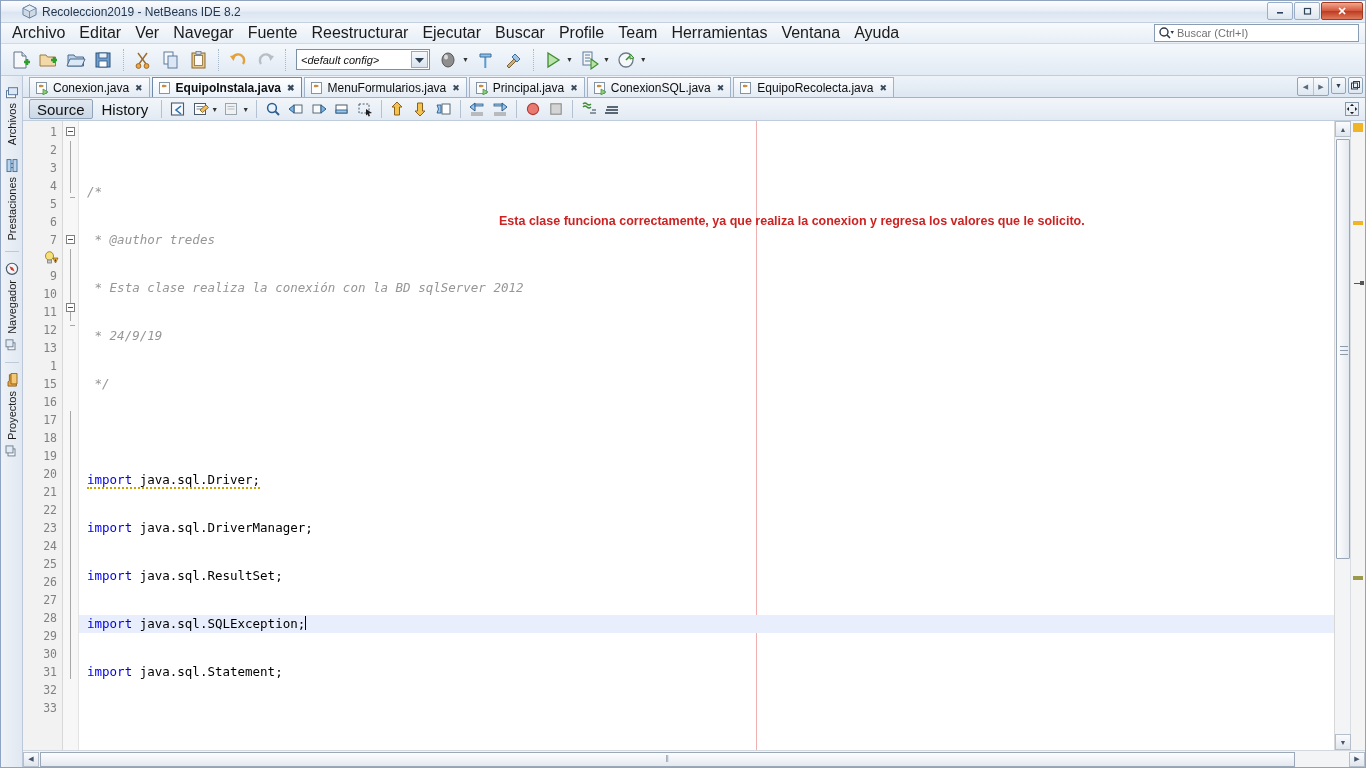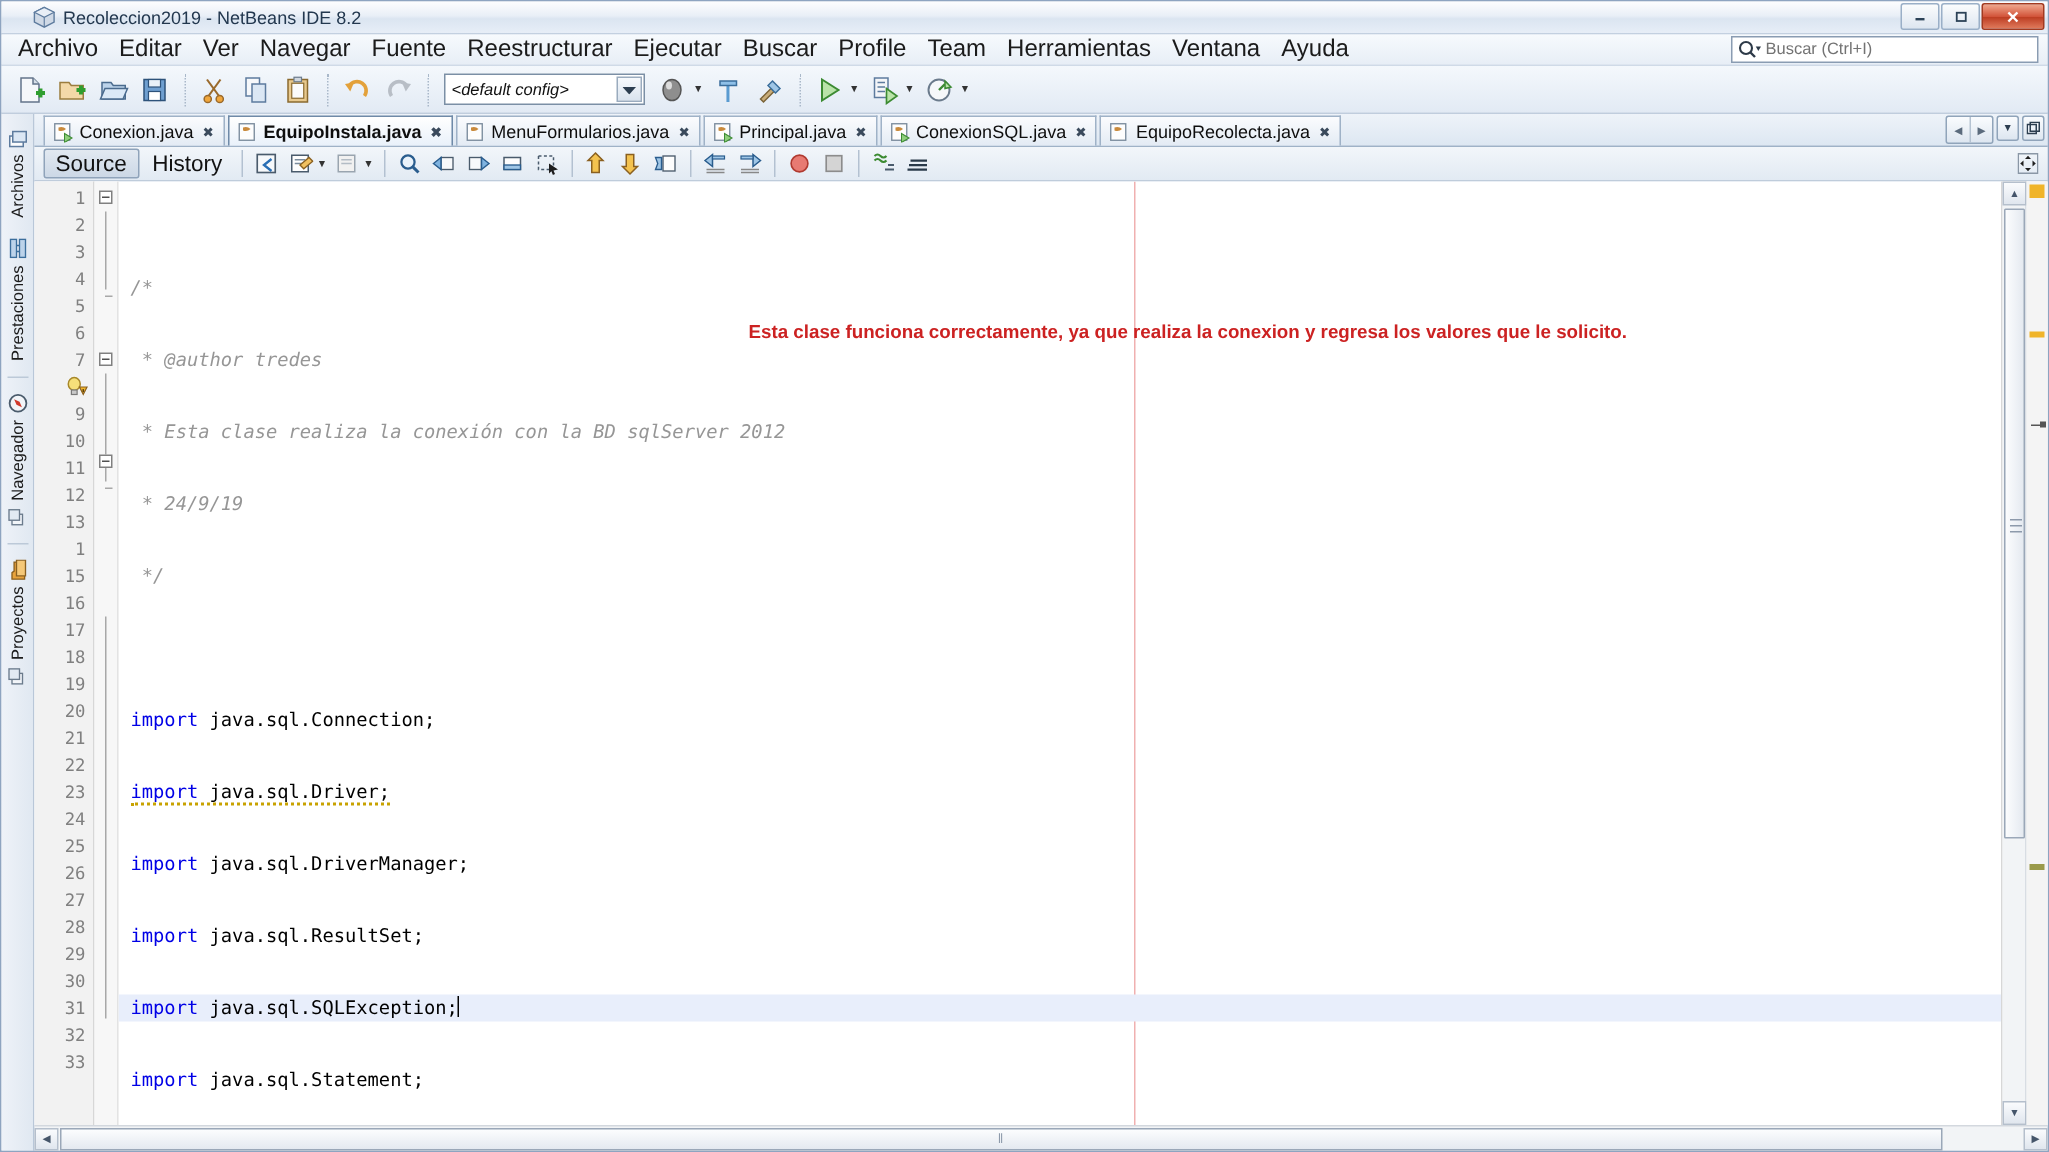--- a/index.html
+++ b/index.html
@@ -892,21 +892,20 @@
 
         <div class="code">
           <div class="margin-line"></div>
 
           <div class="line"><span class="cmt">/*</span></div>
           <div class="line"><span class="cmt"> * @author tredes</span></div>
           <div class="line"><span class="cmt"> * Esta clase realiza la conexión con la BD sqlServer 2012</span></div>
           <div class="line"><span class="cmt"> * 24/9/19</span></div>
           <div class="line"><span class="cmt"> */</span></div>
           <div class="line"></div>
-          <div class="line"><span class="kw">import</span> java.sql.Connection;</div>
           <div class="line"><span class="warnline"><span class="kw">import</span> java.sql.Driver;</span></div>
           <div class="line"><span class="kw">import</span> java.sql.DriverManager;</div>
           <div class="line"><span class="kw">import</span> java.sql.ResultSet;</div>
           <div class="line current"><span class="kw">import</span> java.sql.SQLException;<span class="caret"></span></div>
           <div class="line"><span class="kw">import</span> java.sql.Statement;</div>
           
           
           
           
           

